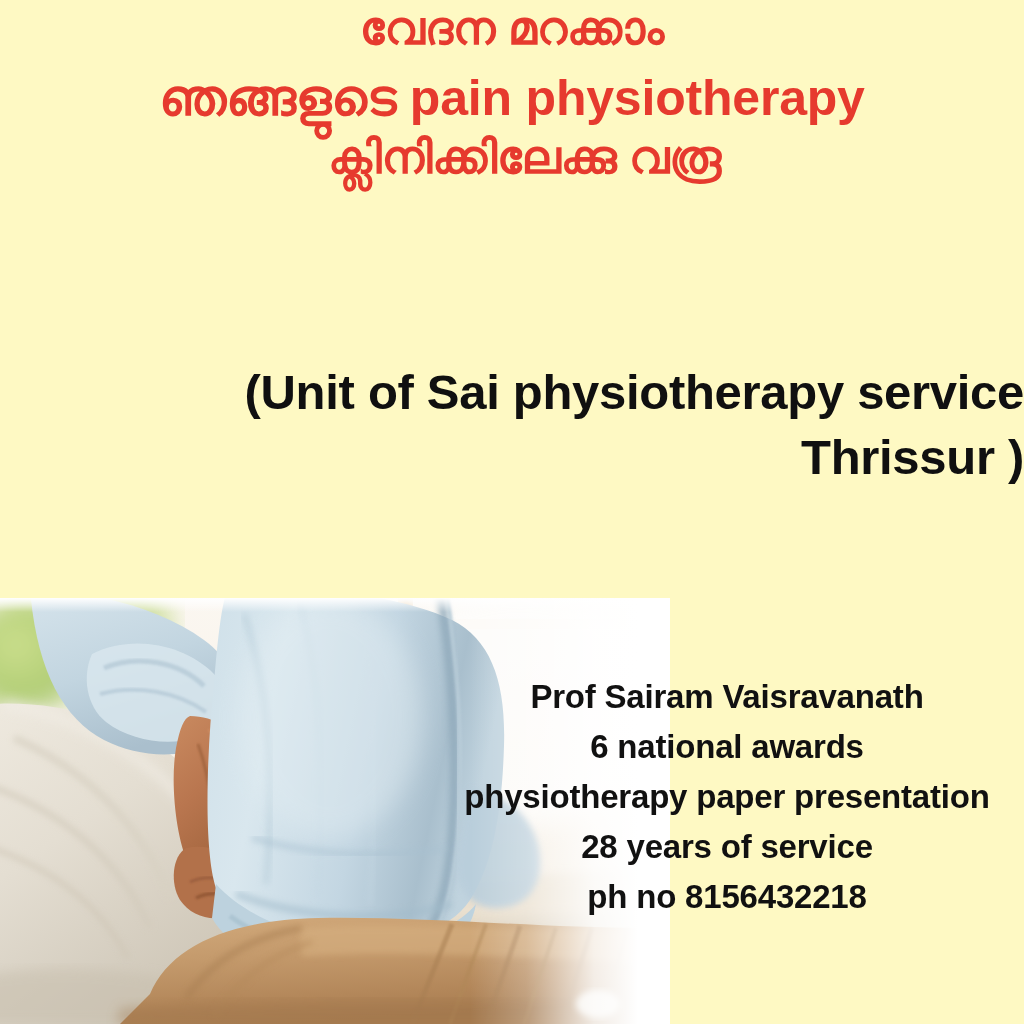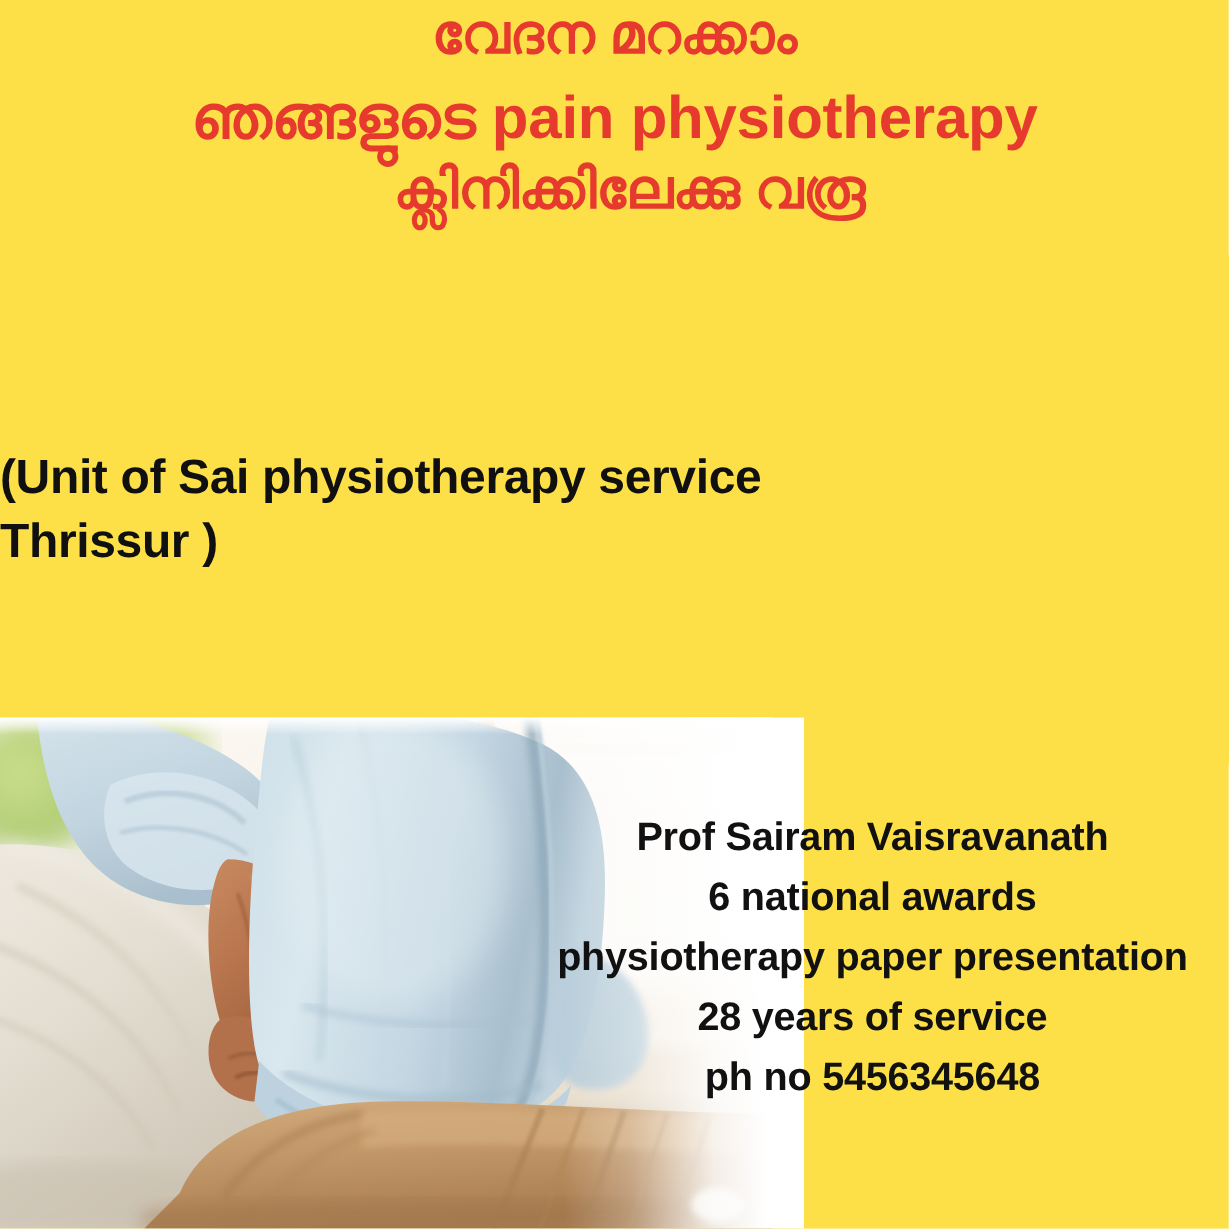--- a/index.html
+++ b/index.html
@@ -11,21 +11,21 @@
     width: 1024px;
     height: 1024px;
     overflow: hidden;
     font-family: "Liberation Sans", sans-serif;
   }
 
   #poster {
     position: relative;
     width: 1024px;
     height: 1024px;
-    background: #fde047;
+    background: #fef9c3;
     overflow: hidden;
   }
 
   
   .headline {
     position: absolute;
     top: 2px;
     left: 0;
     width: 1024px;
     text-align: center;
@@ -35,27 +35,27 @@
     letter-spacing: -0.2px;
   }
   .headline .hl-line { display: block; }
   .hl-1 { font-size: 46px; }
   .hl-2 { font-size: 50px; margin-top: 16px; }
   .hl-3 { font-size: 46px; margin-top: 4px; margin-left: 25px; }
 
   
   .subhead {
     position: absolute;
-    top: 372px;
+    top: 360px;
     left: 0;
     width: 1024px;
-    text-align: left;
+    text-align: right;
     color: #101010;
     font-weight: 700;
-    font-size: 40px;
+    font-size: 49px;
     line-height: 1.32;
     letter-spacing: -0.3px;
   }
   .subhead .sh-line { display: block; }
 
   
   .photo {
     position: absolute;
     left: 0;
     top: 598px;
@@ -306,16 +306,16 @@
     </svg>
   </div>
   <div class="photo-top-fade"></div>
   <div class="photo-fade"></div>
 
   <div class="credentials">
     <span class="cred-line">Prof Sairam Vaisravanath</span>
     <span class="cred-line">6 national awards</span>
     <span class="cred-line">physiotherapy paper presentation</span>
     <span class="cred-line">28 years of service</span>
-    <span class="cred-line">ph no 5456345648</span>
+    <span class="cred-line">ph no 8156432218</span>
   </div>
 
 </div>
 
 </body></html>

